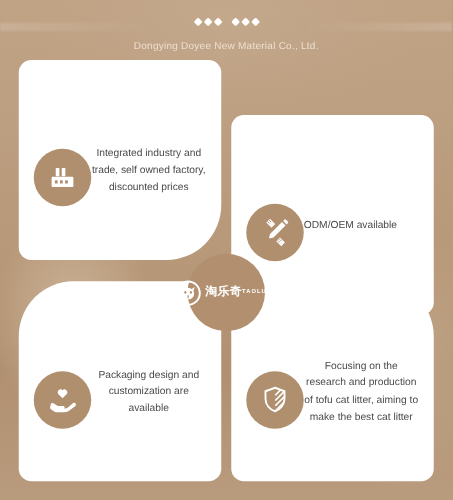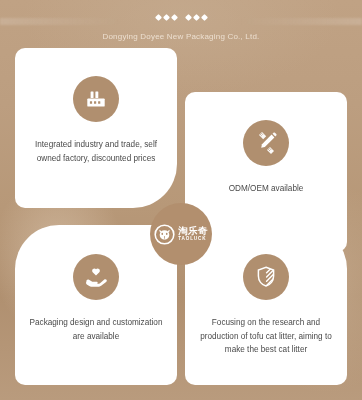--- a/index.html
+++ b/index.html
@@ -106,21 +106,21 @@
     z-index: 3;
   }
   .card {
     position: absolute;
     width: 162px;
     height: 160px;
     background: #ffffff;
     box-sizing: border-box;
     padding: 0 12px;
     display: flex;
-    flex-direction: column;
+    flex-direction: row;
     align-items: center;
   }
   .card.tl { left: 0;   top: 0;   border-radius: 10px 10px 44px 10px; }
   .card.tr { left: 170px; top: 0; border-radius: 10px 10px 10px 44px; margin-top: 44px; }
   .card.bl { left: 0;   top: 177px; border-radius: 44px 10px 10px 10px; }
   .card.br { left: 170px; top: 177px; border-radius: 10px 44px 10px 10px; }
 
   .icon-circle {
     width: 46px;
     height: 46px;
@@ -162,21 +162,21 @@
     gap: 3px;
     z-index: 8;
   }
   .logo-mark {
     width: 21px;
     height: 21px;
     flex: none;
   }
   .logo-words {
     display: flex;
-    flex-direction: column;
+    flex-direction: row;
     align-items: flex-start;
     line-height: 1;
   }
   .logo-cn {
     font-size: 9.5px;
     color: #ffffff;
     font-weight: bold;
     letter-spacing: 0.3px;
     white-space: nowrap;
   }
@@ -201,21 +201,21 @@
         <i class="dia"></i>
         <i class="dia"></i>
         <i class="dia"></i>
       </span>
       <span class="diamonds">
         <i class="dia"></i>
         <i class="dia"></i>
         <i class="dia"></i>
       </span>
     </div>
-    <div class="subtitle">Dongying Doyee New Packaging Co., Ltd.</div>
+    <div class="subtitle">Dongying Doyee New Material Co., Ltd.</div>
   </div>
 
   <div class="grid">
 
     <div class="card tl">
       <div class="icon-circle">
         <svg width="24" height="24" viewBox="0 0 24 24" aria-hidden="true">
           <g fill="#ffffff">
             <rect x="6.6" y="4.4" width="2.9" height="6.6" rx="0.5"></rect>
             <rect x="11.4" y="4.4" width="2.9" height="6.6" rx="0.5"></rect>

